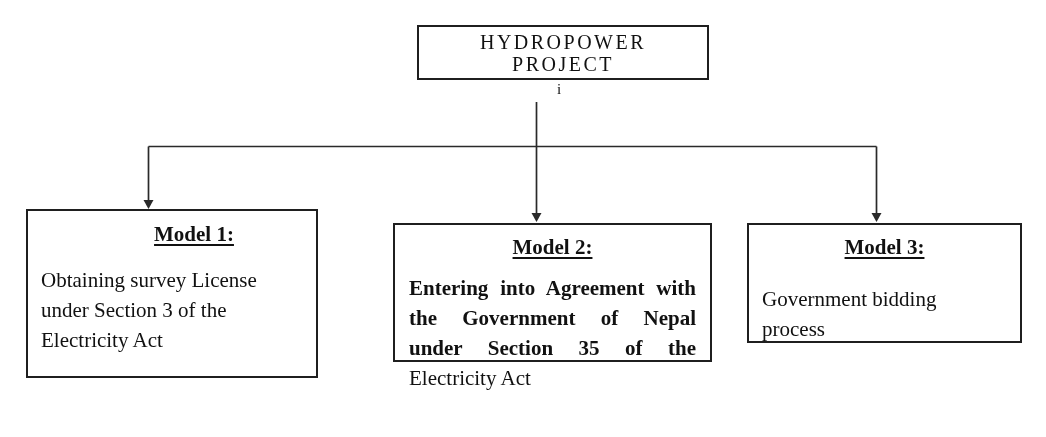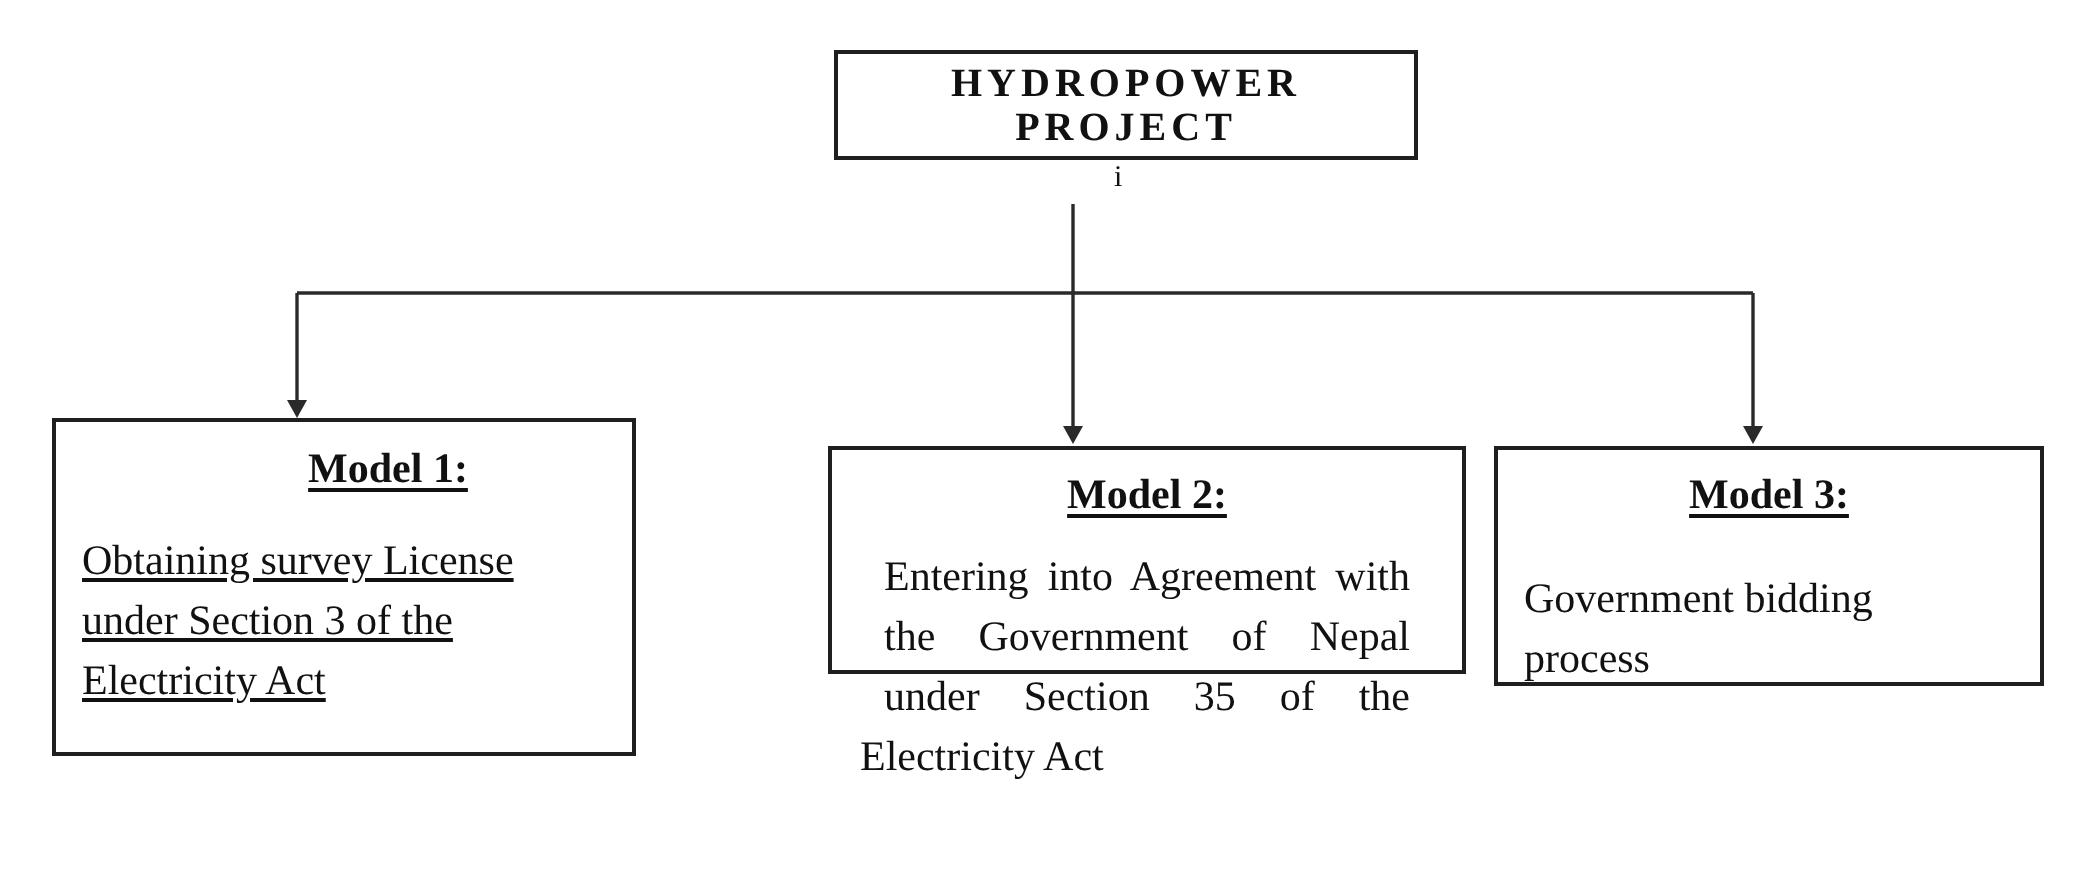--- a/index.html
+++ b/index.html
@@ -25,63 +25,64 @@
     border: 2px solid #1f1f1f;
     background: #ffffff;
     color: #111111;
   }
   .root-box {
     left: 417px; top: 25px;
     width: 292px; height: 55px;
     display: flex; align-items: center; justify-content: center;
   }
   .root-title {
-    font-weight: bold;
+    font-weight: normal;
     font-size: 20px;
     line-height: 22px;
     letter-spacing: 2.5px;
     text-align: center;
     white-space: pre-line;
   }
   .footnote {
     position: absolute;
     left: 557px; top: 81px;
     font-size: 15px;
     color: #111111;
   }
   .model1 { left: 26px;  top: 209px; width: 292px; height: 169px; }
-  .model2 { left: 393px; top: 223px; width: 319px; height: 114px; overflow: visible; margin-left: 21px; }
+  .model2 { left: 393px; top: 223px; width: 319px; height: 139px; overflow: visible; }
   .model3 { left: 747px; top: 223px; width: 275px; height: 120px; }
   .heading {
     text-align: center;
     font-weight: bold;
     font-size: 21px;
     line-height: 26px;
     text-decoration: underline;
     text-decoration-thickness: 2px;
     text-underline-offset: 3px;
     margin-top: 9px;
   }
   .model1 .heading { margin-top: 10px; padding-left: 44px; }
   .body-text {
     font-size: 21px;
     line-height: 30px;
     padding: 0 13px;
     white-space: pre-line;
   }
-  .model1 .body-text { margin-top: 18px; text-decoration: underline; }
+  .model1 .body-text { margin-top: 18px; }
   .model3 .body-text { margin-top: 24px; }
   .body-justified {
     font-size: 21px;
     line-height: 30px;
-    padding: 0 26px;
+    padding: 0 14px;
     margin-top: 13px;
     white-space: pre-line;
     text-align: justify;
     text-align-last: justify;
+    font-weight: bold;
   }
   .body-overflow {
     font-size: 21px;
     line-height: 30px;
     padding: 0 14px;
     white-space: pre-line;
   }
 </style>
 </head>
 <body>

